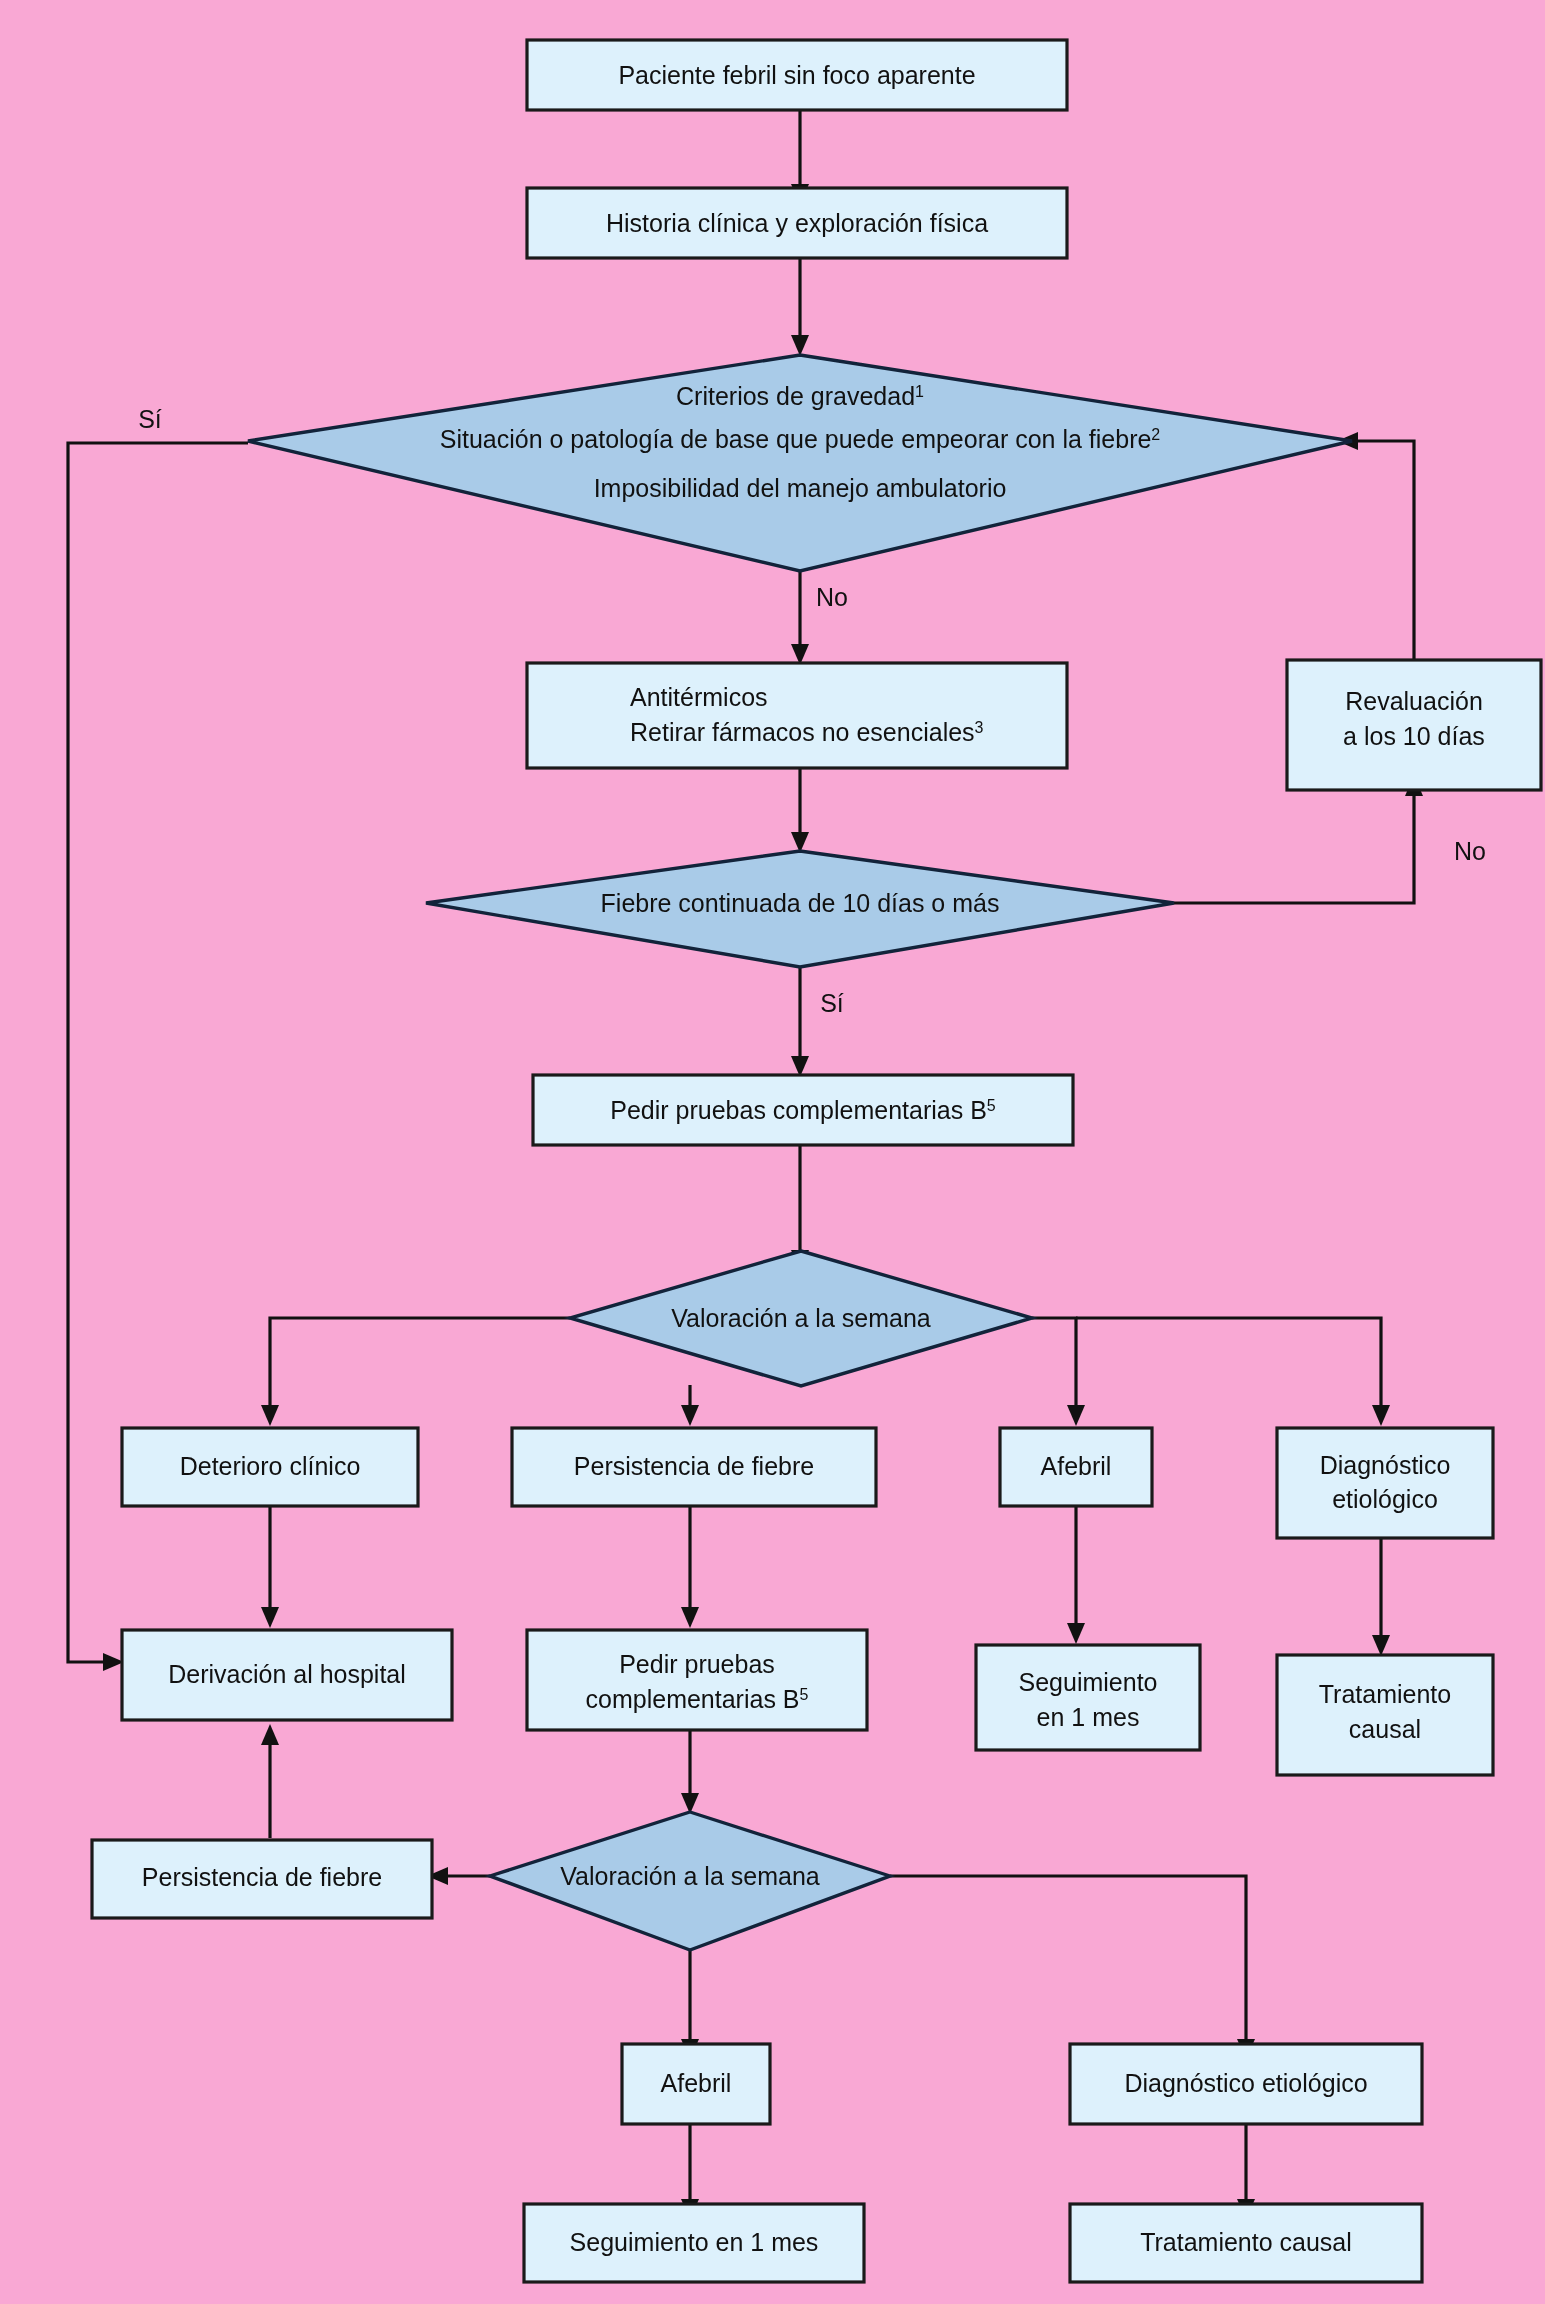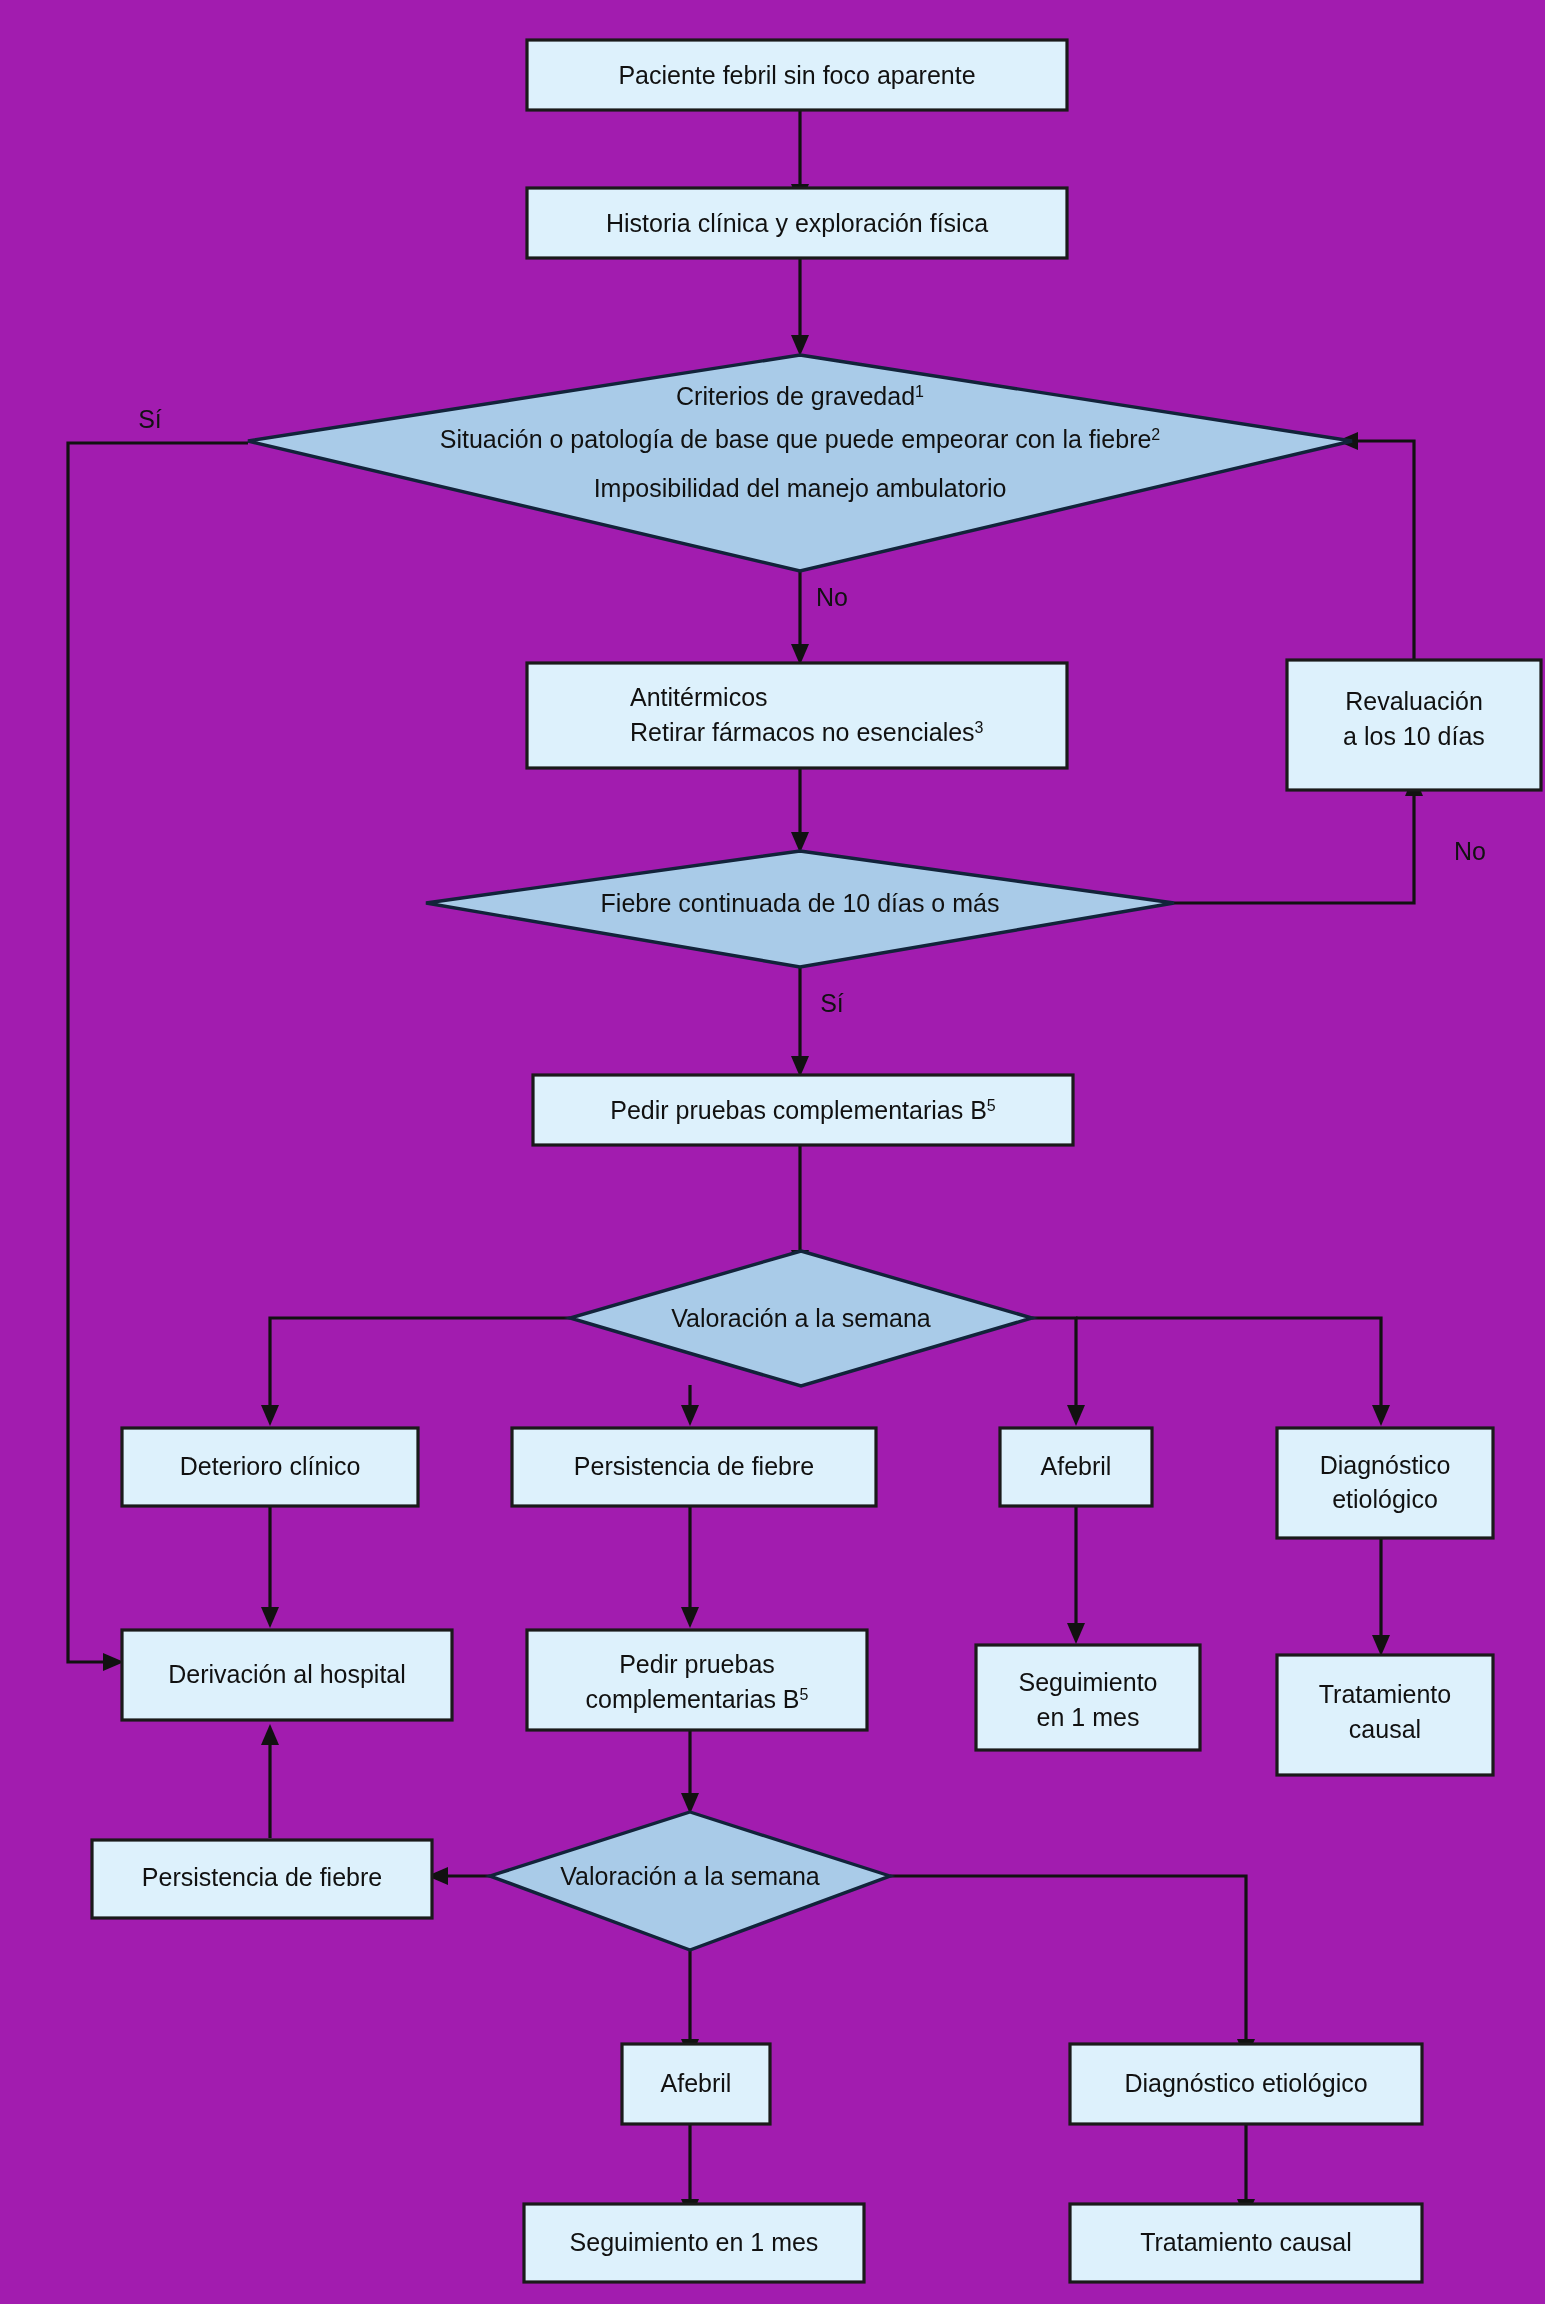--- a/index.html
+++ b/index.html
@@ -7,21 +7,21 @@
     padding: 0;
     background: #ffffff;
   }
   body {
     font-family: "Liberation Sans", sans-serif;
   }
   #chart-root {
     position: relative;
     width: 1545px;
     height: 2304px;
-    background: #a21caf;
+    background: #f9a8d4;
     overflow: hidden;
   }
   svg.flow {
     position: absolute;
     top: 0;
     left: 0;
     width: 1545px;
     height: 2304px;
     display: block;
   }

